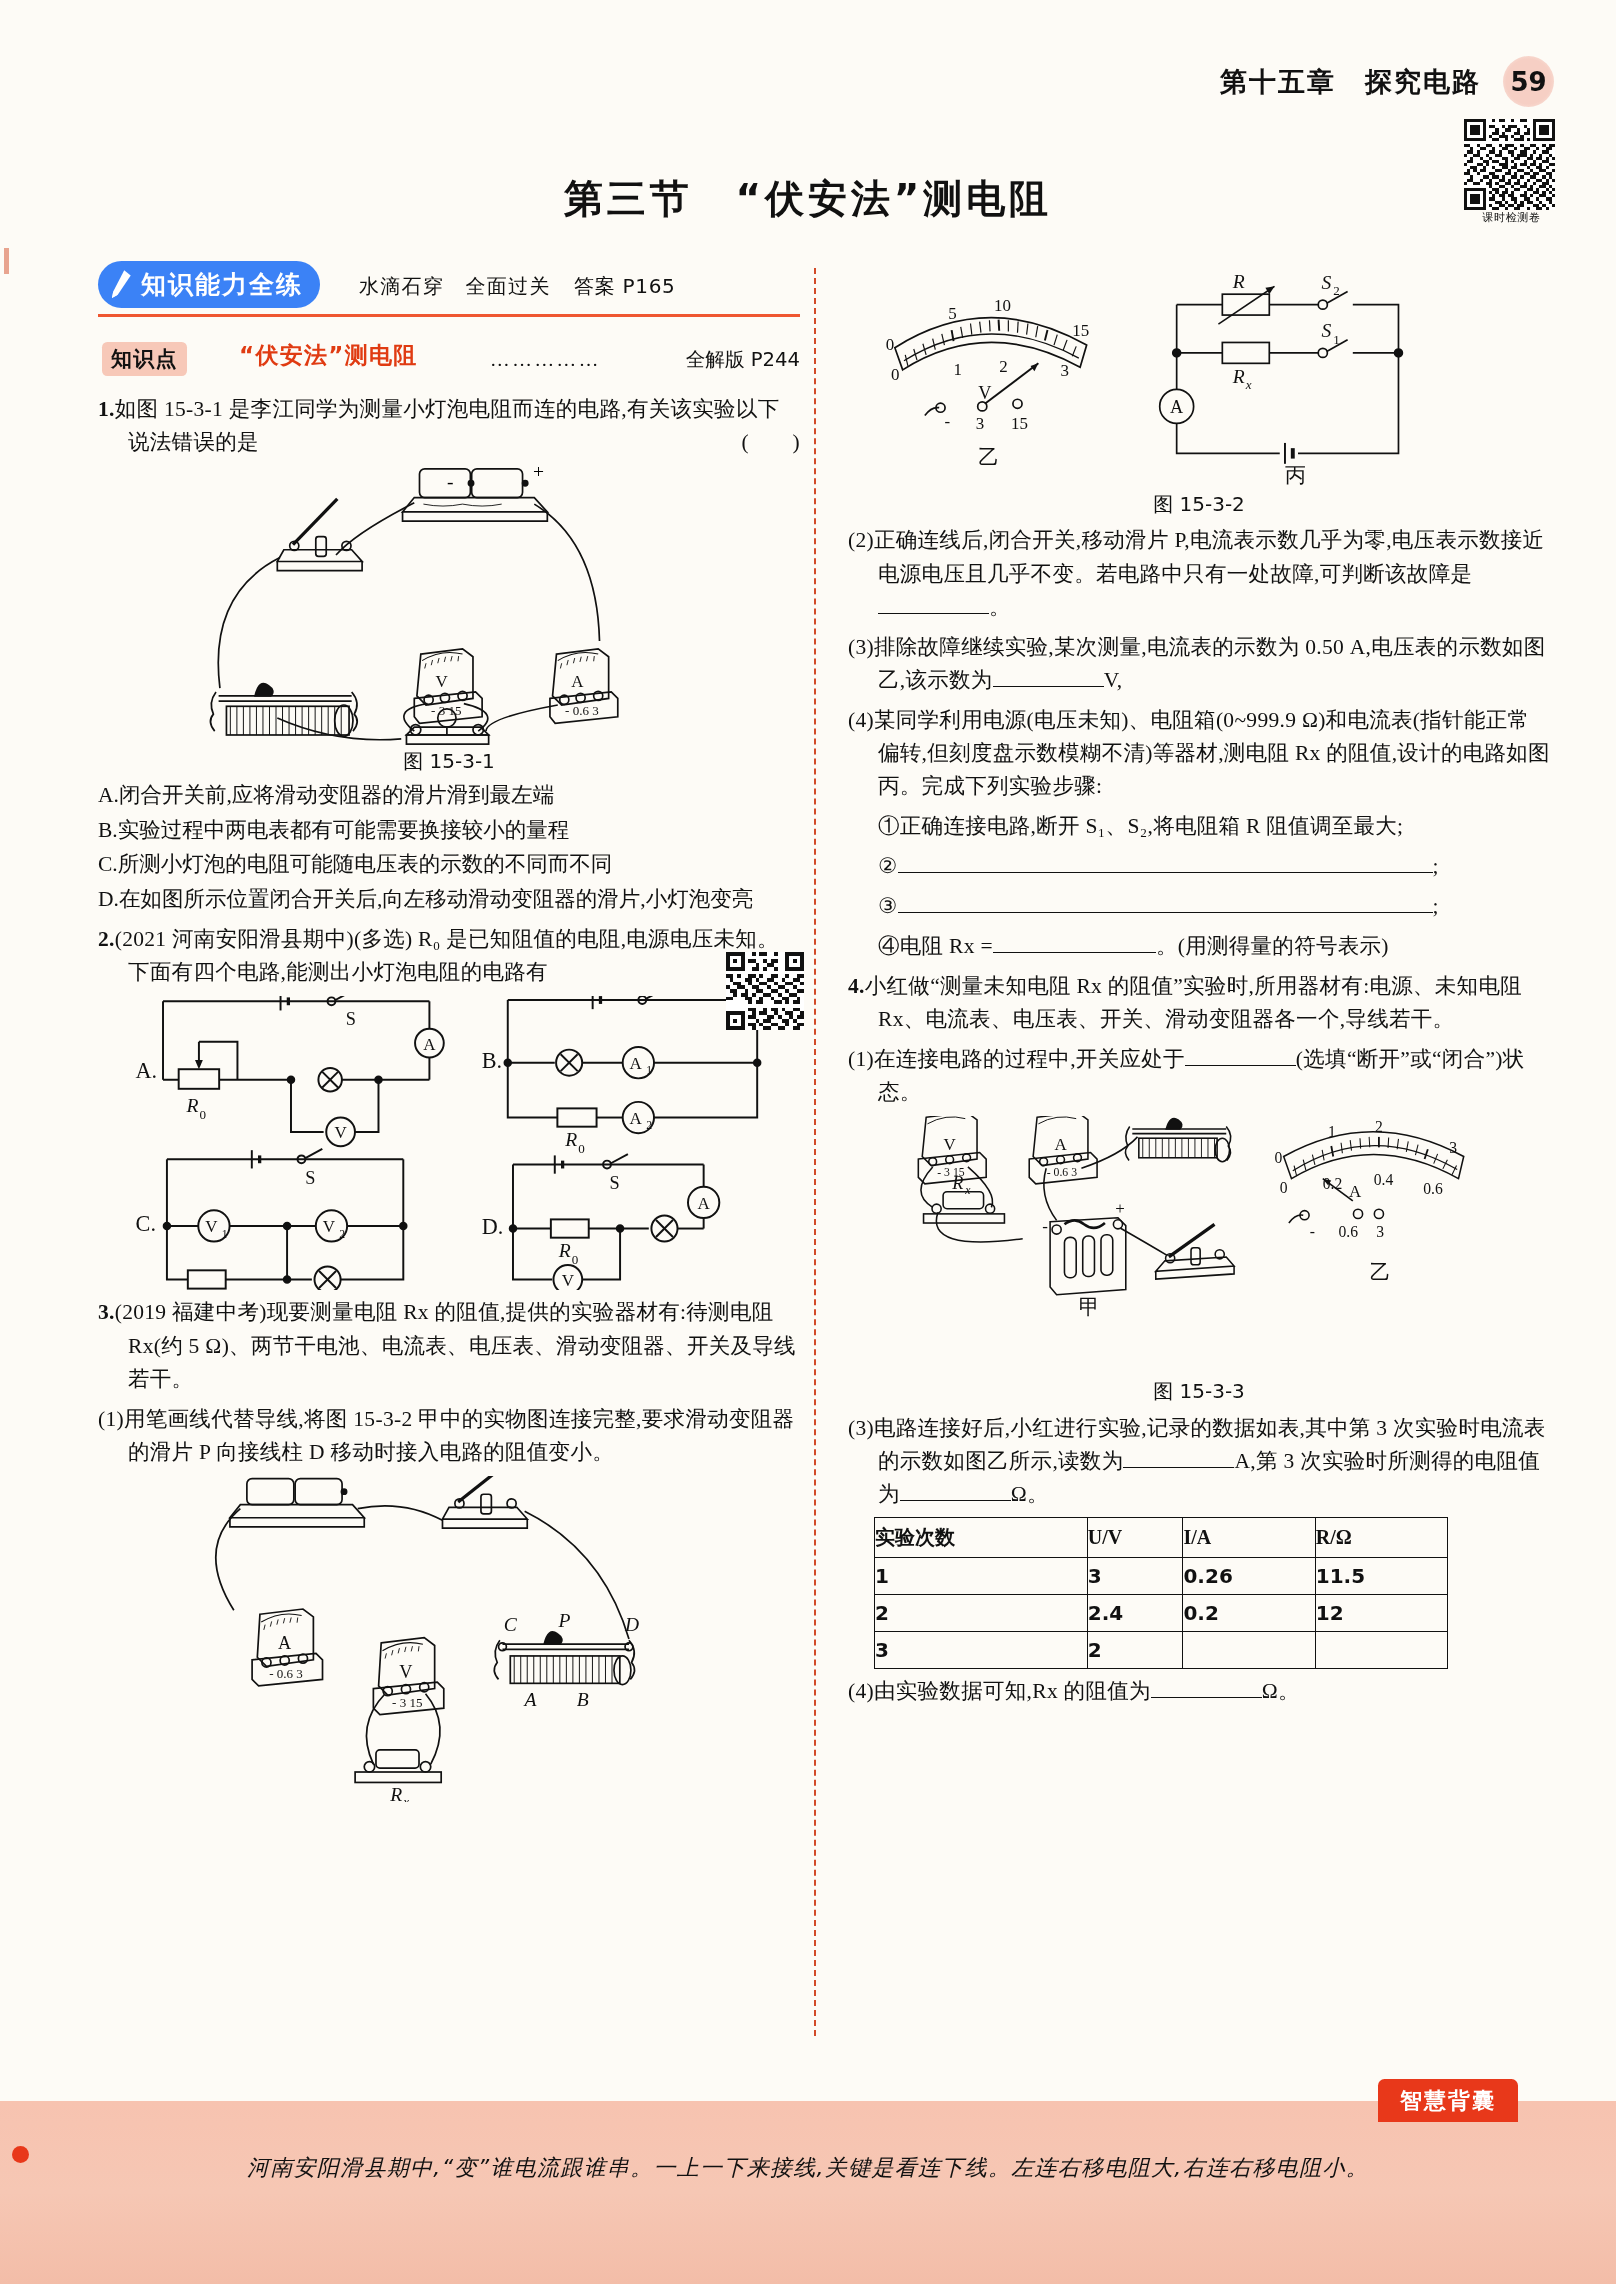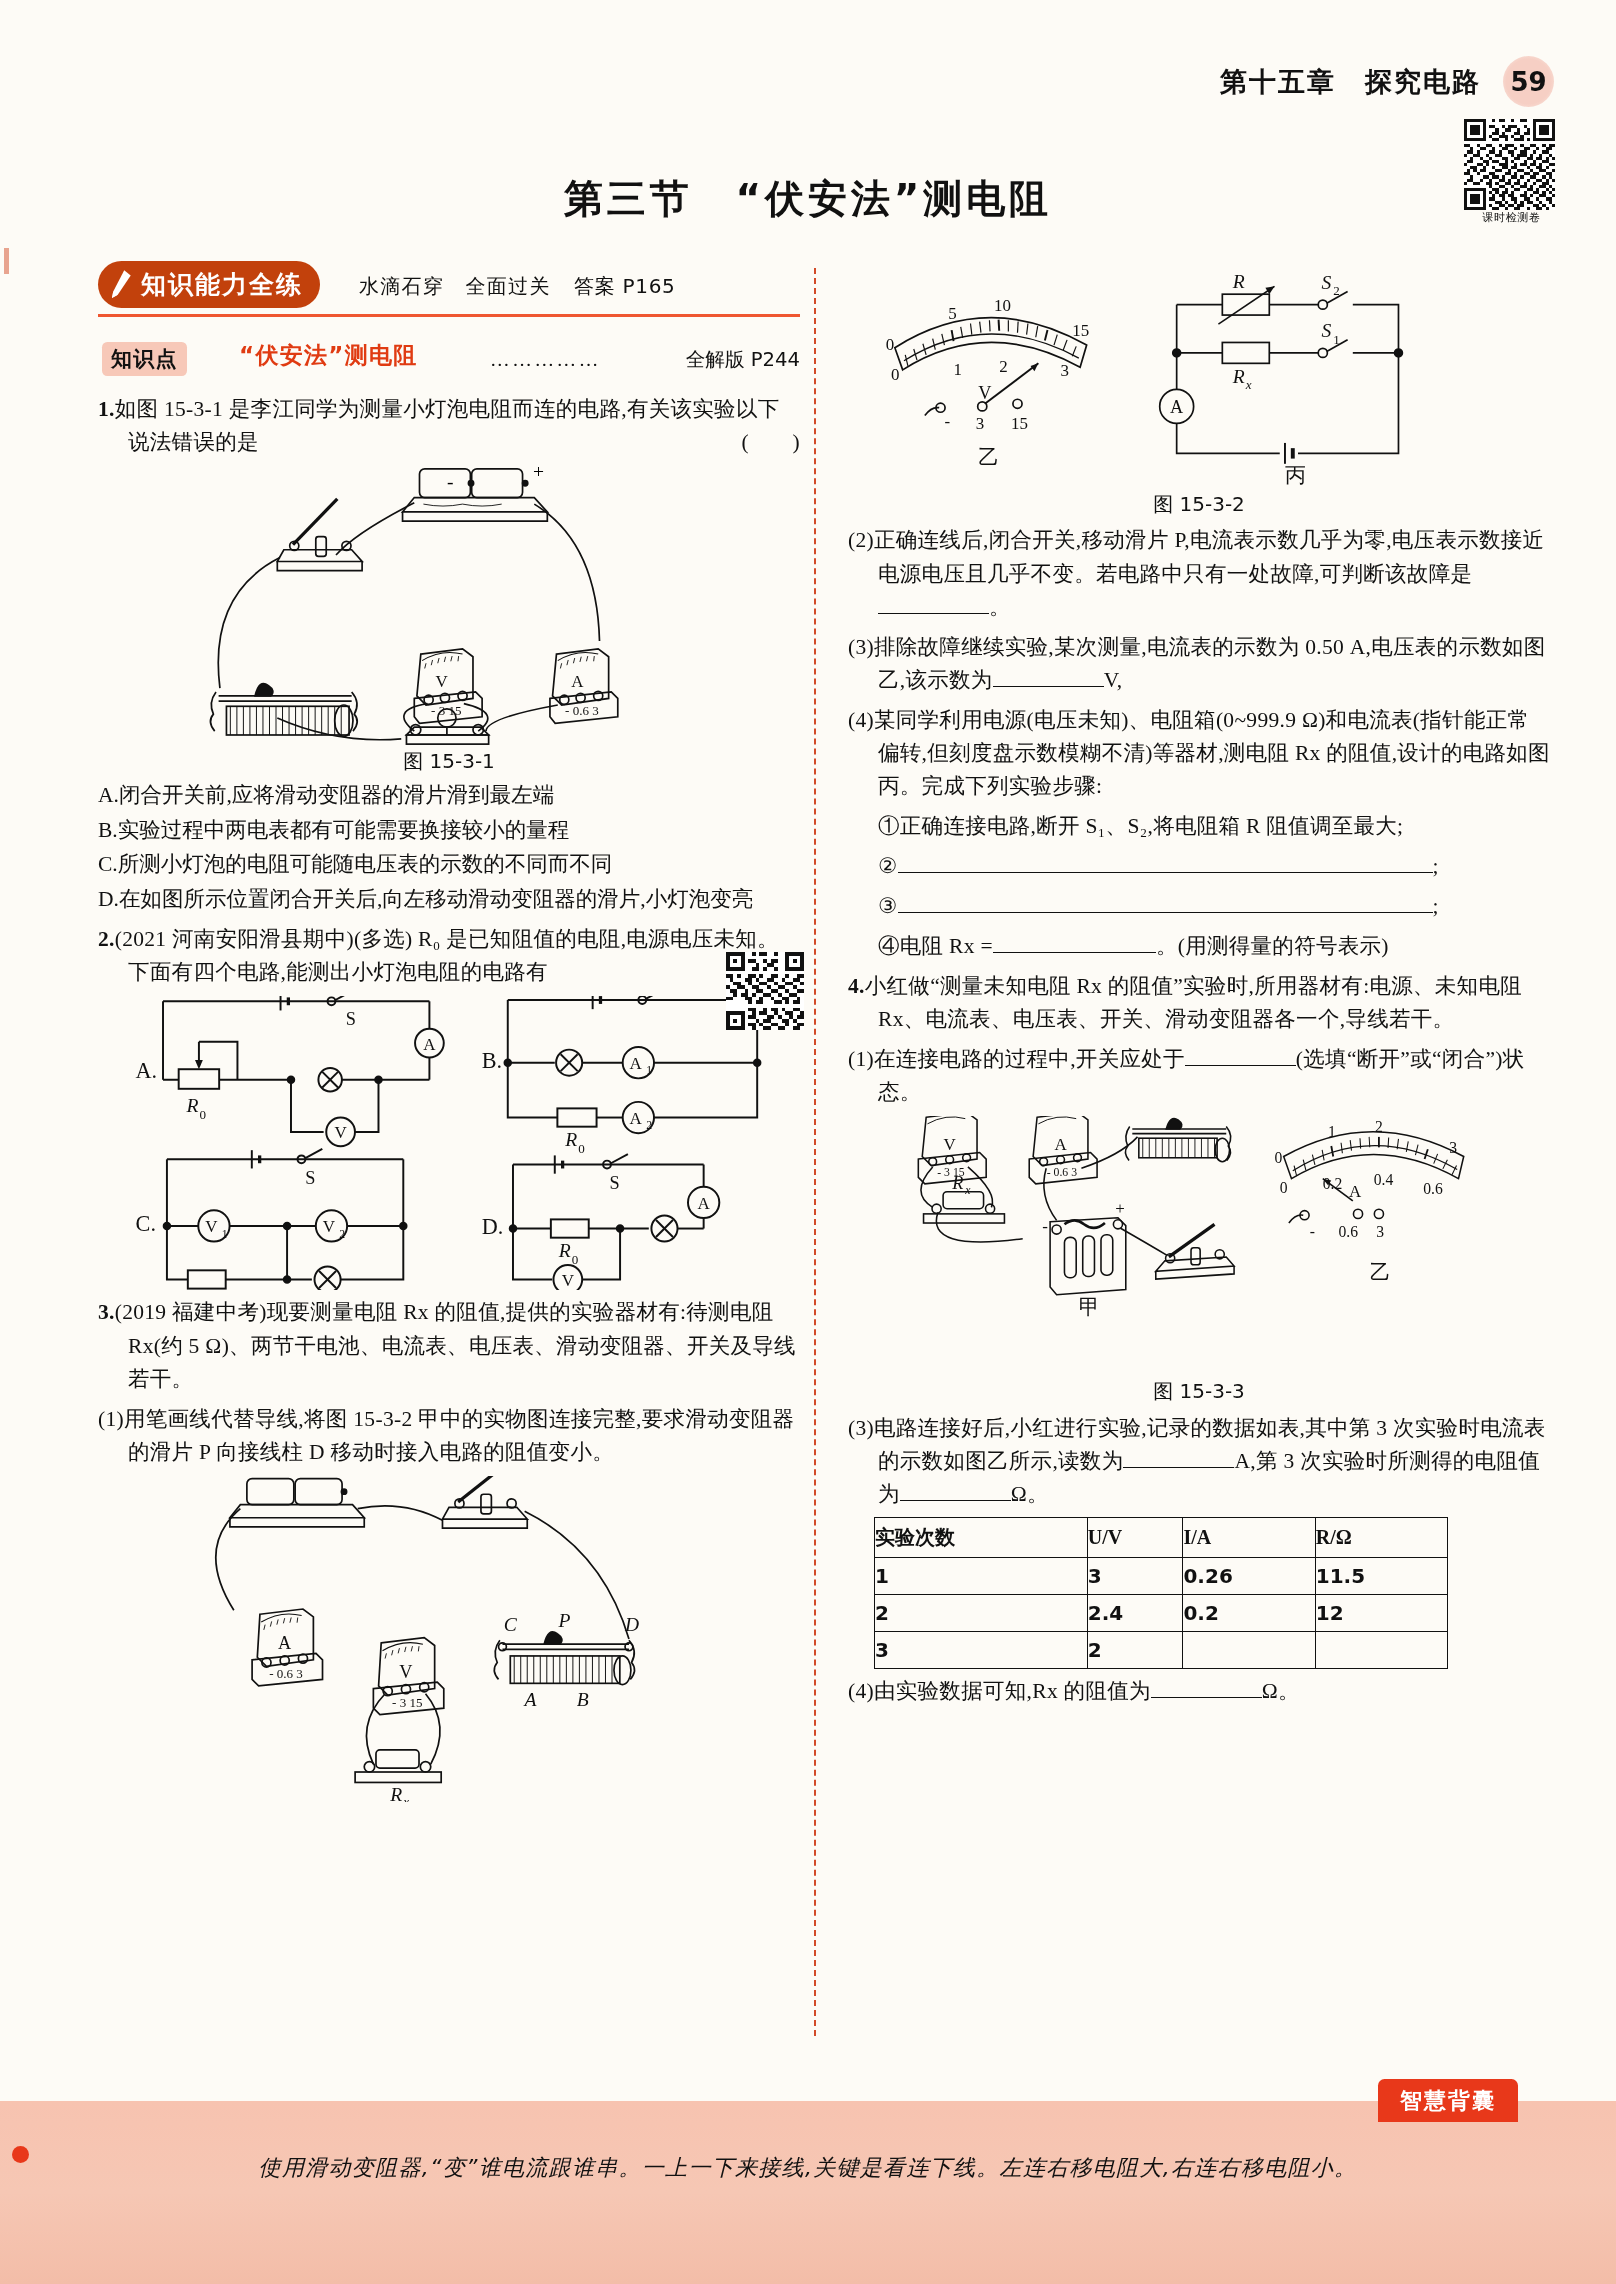--- a/index.html
+++ b/index.html
@@ -53,21 +53,21 @@
     position: absolute; left: 814px; top: 268px;
     width: 0; height: 1768px;
     border-left: 2px dashed #d24a28;
   }
 
   
   .practice-row { position: relative; height: 56px; margin-bottom: 3.9px; }
   .practice-pill {
     position: absolute; left: 0; top: 0;
     height: 47px; padding: 0 17px 0 43px;
-    background: #c2410c; border-radius: 23.5px;
+    background: #3b82f6; border-radius: 23.5px;
     display: flex; align-items: center;
     color: #fff; font-size: 25px; font-weight: bold; letter-spacing: 2px;
     font-family: "DejaVu Sans", sans-serif;
   }
   .pencil-icon {
     position: absolute; left: 11.7px; top: 7.8px;
     width: 22px; height: 31px;
   }
   .practice-sub {
     position: absolute; left: 261px; top: 11.7px;
@@ -1139,19 +1139,19 @@
       </tbody>
     </table>
 
     <div class="q q-ind">
       <span>(4)由实验数据可知,Rx 的阻值为</span><span class="ul ul-m"></span><span>Ω。</span>
     </div>
   </div>
 
   <div class="bottom">
     <div class="bottom-tab">智慧背囊</div>
-    <div class="bottom-text">使用滑动变阻器,“变”谁电流跟谁串。一上一下来接线,关键是看连下线。左连右移电阻大,右连右移电阻小。</div>
+    <div class="bottom-text">河南安阳滑县期中,“变”谁电流跟谁串。一上一下来接线,关键是看连下线。左连右移电阻大,右连右移电阻小。</div>
   </div>
   <div class="corner-dot"></div>
   <div class="edge-tick" style="top:248px"></div>
 
 </div>
 
 
 </body></html>

